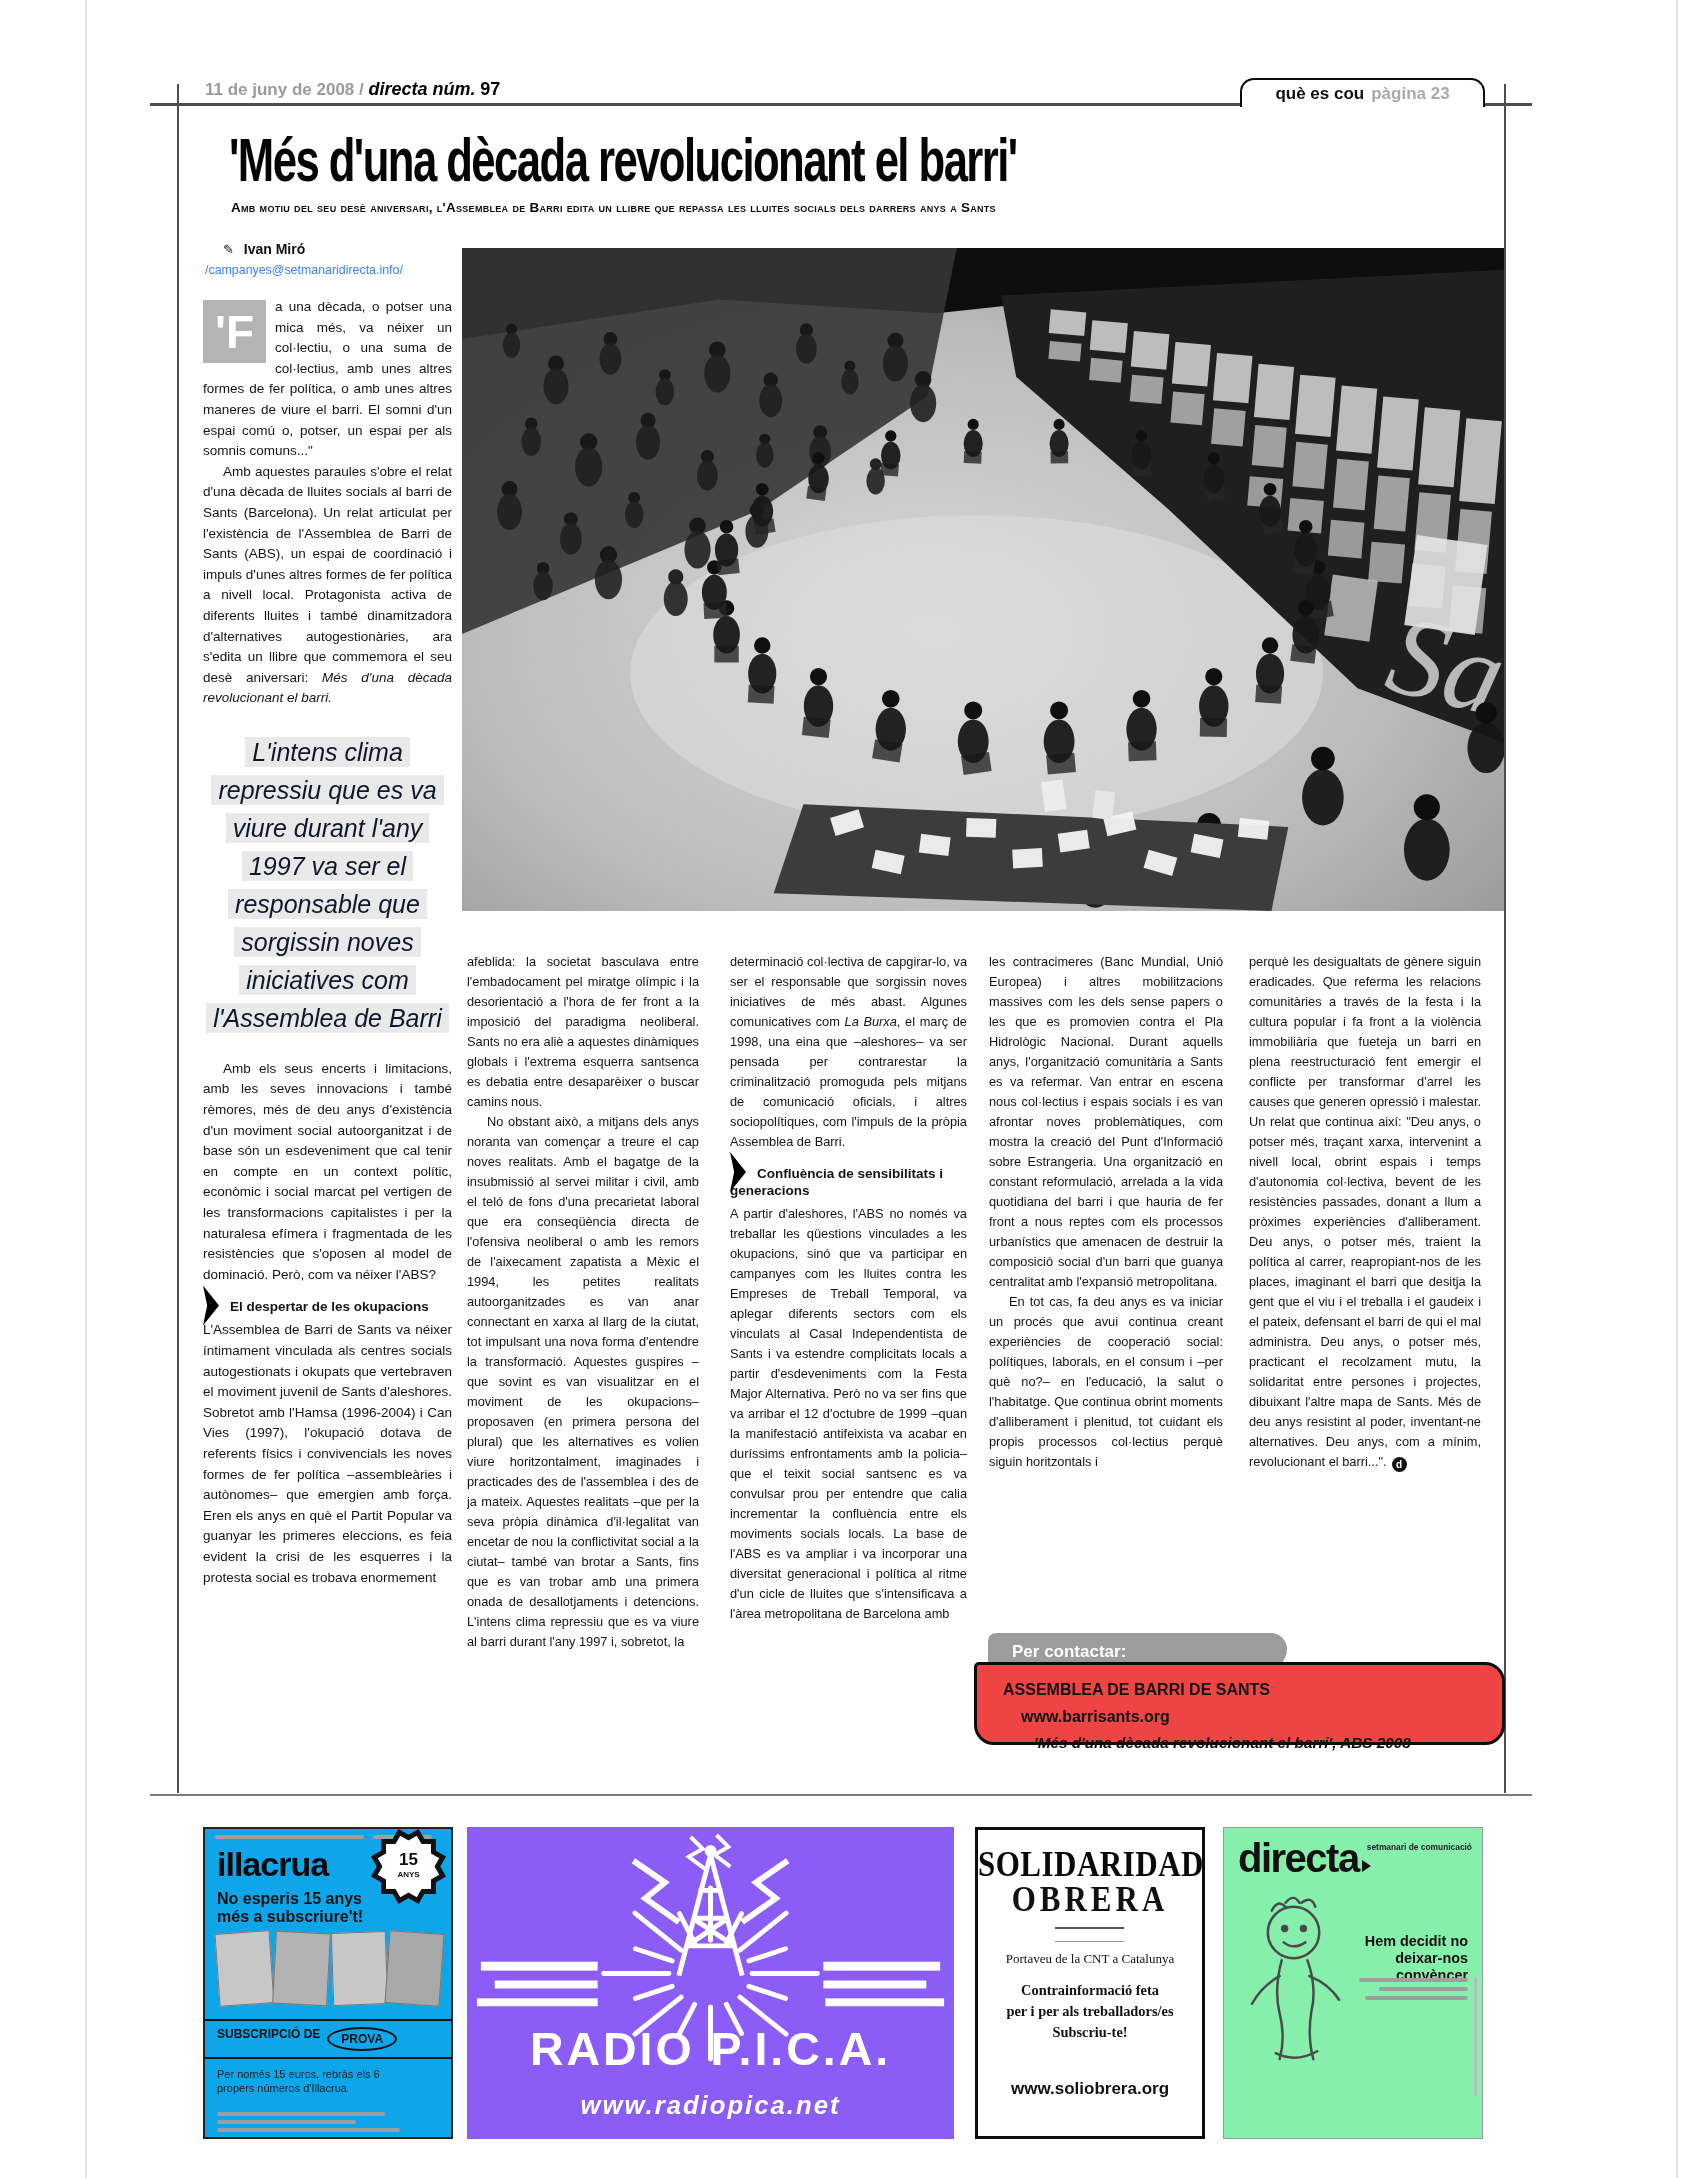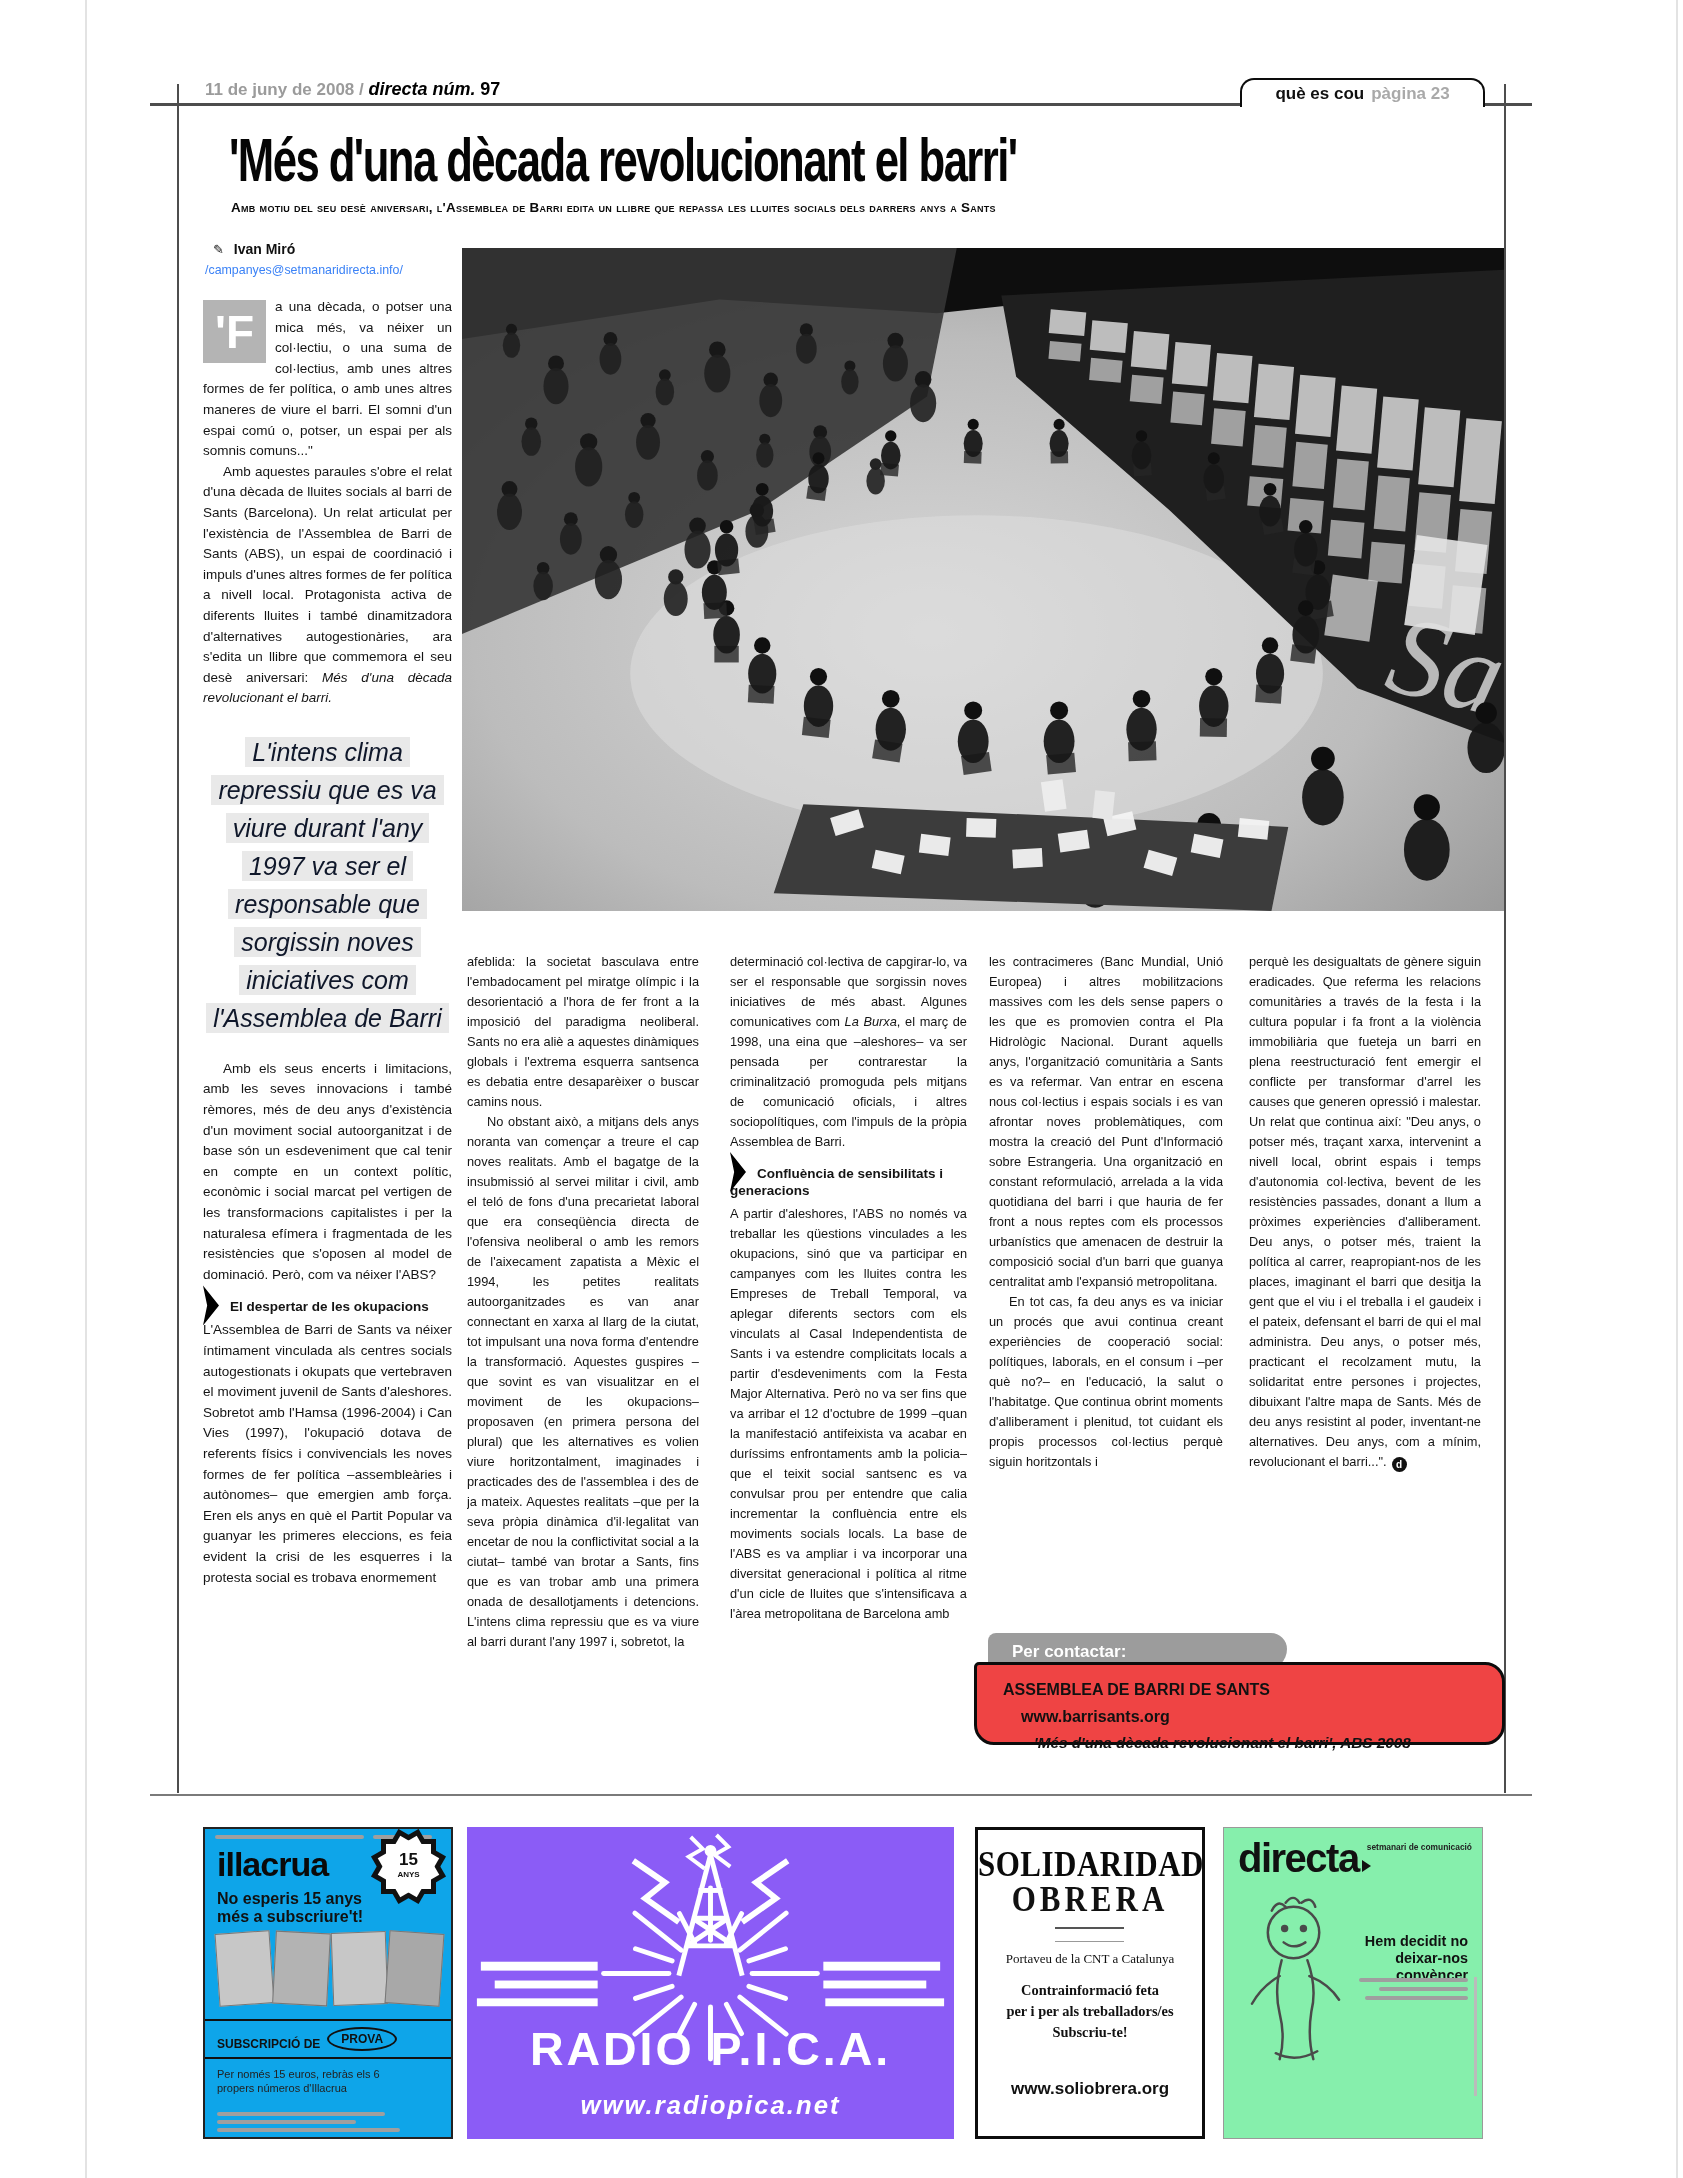--- a/index.html
+++ b/index.html
@@ -20,21 +20,21 @@
      display:flex;align-items:center;justify-content:center;gap:7px;
      font-size:17px;font-weight:bold}
   #section-tab .pg{color:#a9a9a9}
 
   
   #headline{left:229px;top:125px;white-space:nowrap}
   #headline span{display:inline-block;transform:scale(.78,1.08);transform-origin:left top;
      font-size:56px;font-weight:800;letter-spacing:-2px;color:#050505}
   #subhead{left:231px;top:200px;font-variant:small-caps;font-weight:bold;
      font-size:13.4px;letter-spacing:0.3px;white-space:nowrap;color:#0a0a0a}
-  #byline{left:213px;top:241px;font-size:14px;font-weight:bold}
+  #byline{left:223px;top:241px;font-size:14px;font-weight:bold}
   #byline .pen{font-weight:normal;font-size:13px;margin-right:6px}
   #mail{left:205px;top:263px;font-size:12.4px;color:#3b82f6}
 
   
   #photo{left:462px;top:248px;width:1042px;height:663px;background:#b9b9b9;overflow:hidden}
   #photo svg{display:block;width:100%;height:100%}
 
   
   .col{position:absolute;text-align:justify;color:#141414}
   .col p{margin:0;text-indent:20px}
@@ -90,21 +90,21 @@
   .burst em{position:absolute;inset:5px;background:#fff;display:block}
   .burst em:nth-child(5){transform:rotate(30deg)}
   .burst em:nth-child(6){transform:rotate(60deg)}
   .burst .b15{position:absolute;inset:0;z-index:3;display:flex;flex-direction:column;
       align-items:center;justify-content:center;font-weight:800;font-size:17px;font-style:normal;line-height:15px}
   .burst .b15 small{font-size:8px;font-weight:800;text-transform:uppercase}
   #il-h1{position:absolute;left:12px;top:61px;font-weight:800;font-size:16px;line-height:18px}
   #il-mags{position:absolute;left:12px;top:103px;width:226px;height:73px}
   #il-mags div{position:absolute;top:0;width:53px;height:71px;background:#c7c7c7;border:1.5px solid #777}
   #il-sub{position:absolute;left:0;right:0;top:190px;border-top:2px solid #111;border-bottom:2px solid #111;
-      padding:6px 0 6px 12px;font-weight:800;font-size:12px;display:flex;align-items:flex-end;gap:7px}
+      padding:6px 0 6px 12px;font-weight:800;font-size:12px;display:flex;align-items:flex-start;gap:7px}
   #il-sub .oval{border:2.5px solid #111;border-radius:50%;padding:3px 12px;font-weight:800}
   #il-offer{position:absolute;left:12px;top:238px;width:198px;font-size:11px;line-height:14px;color:#222}
 
   
   #ad-radiopica svg{display:block;width:100%;height:100%}
 
   
   #so-t1{position:absolute;left:0;right:0;top:16px;font-family:"Liberation Serif",serif;
       font-weight:700;font-size:31px;letter-spacing:0.5px;color:#0a0a0a;transform:scaleY(1.15)}
   #so-t2{position:absolute;left:0;right:0;top:51px;font-family:"Liberation Serif",serif;

